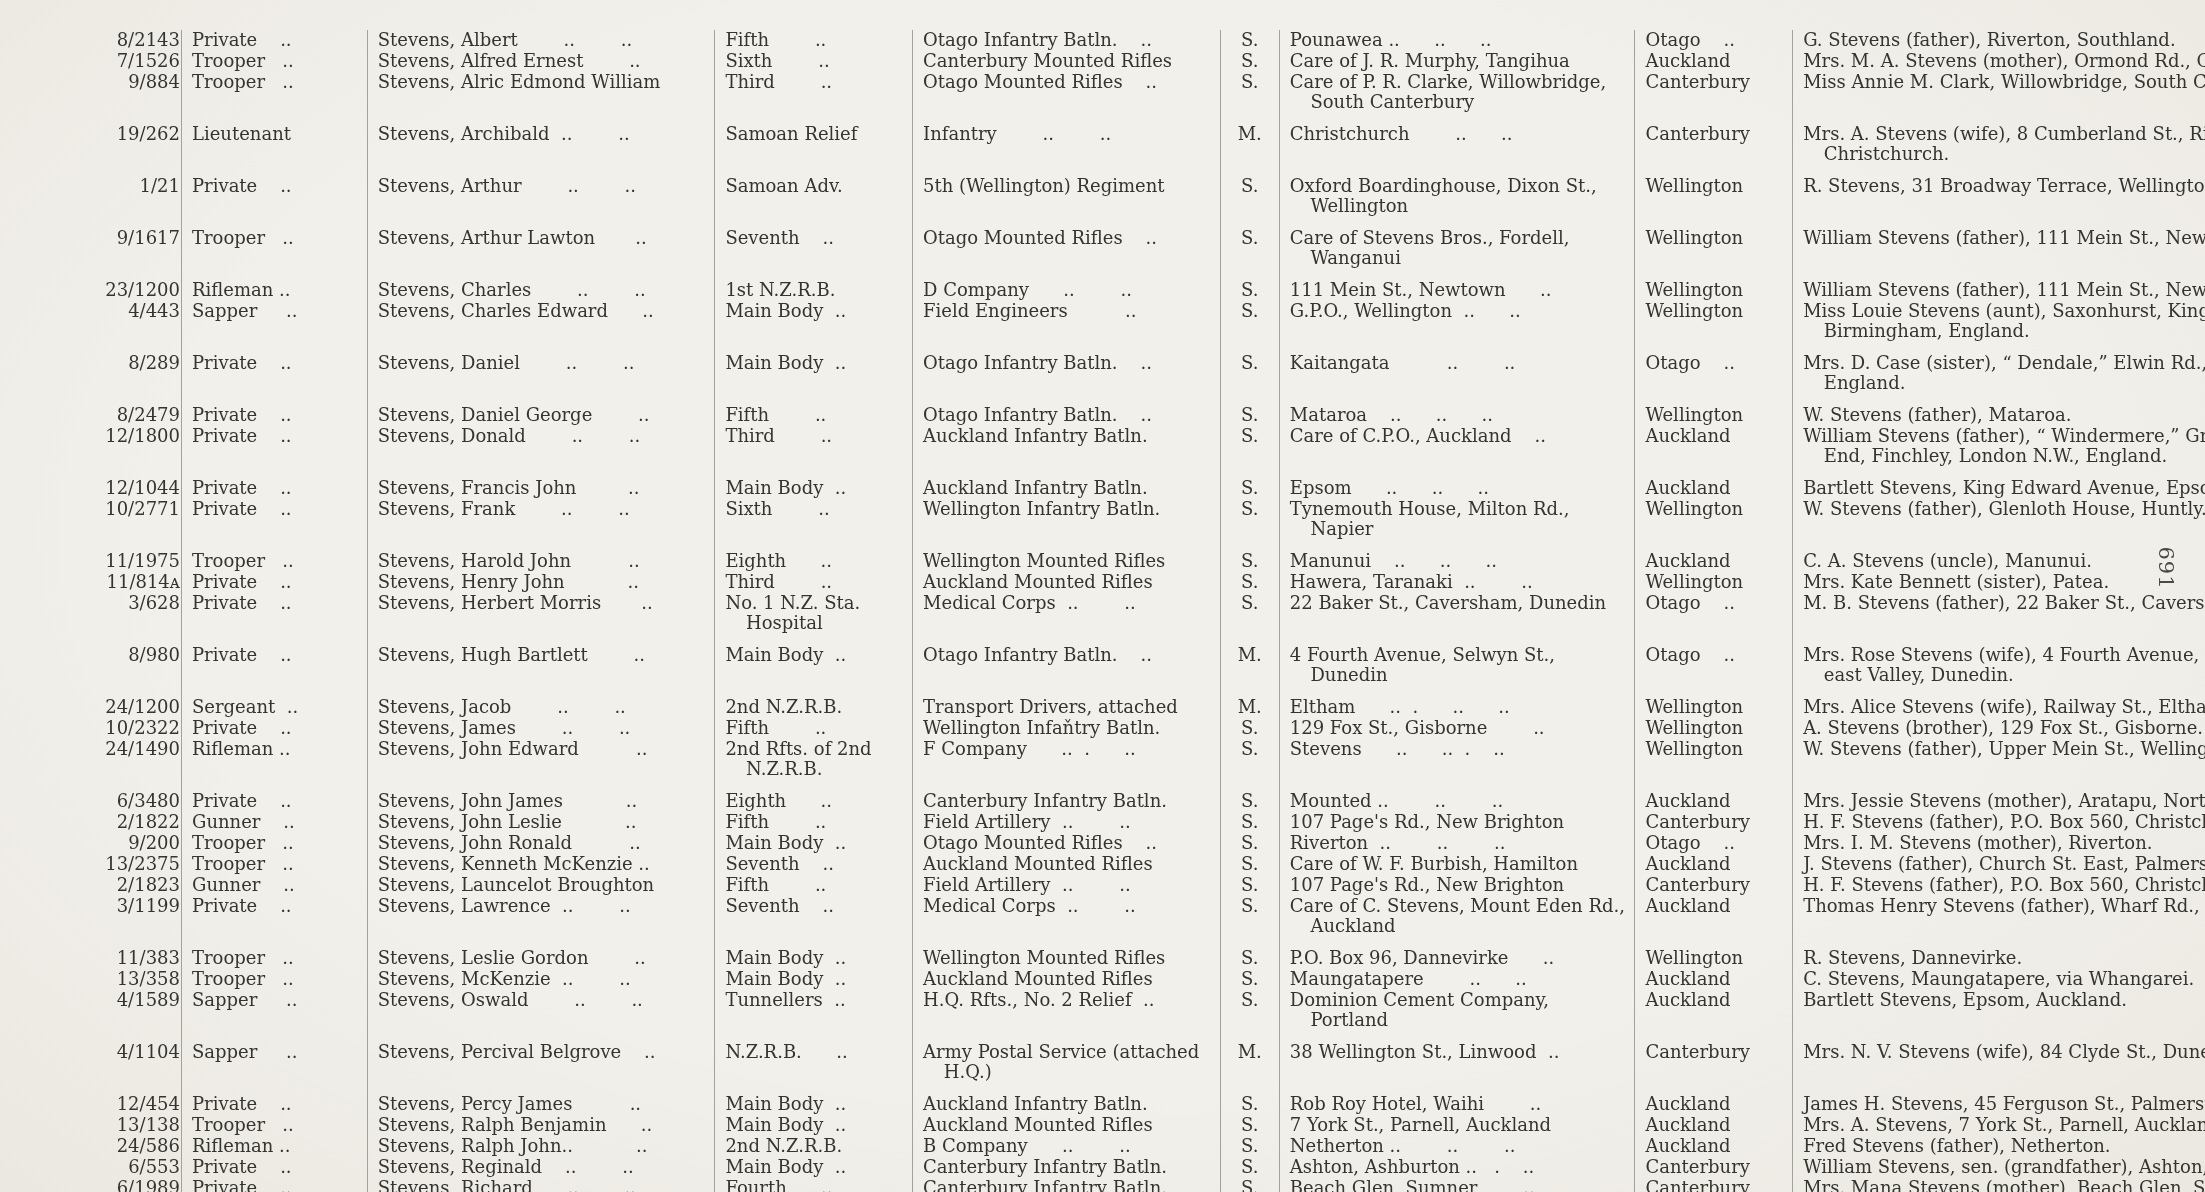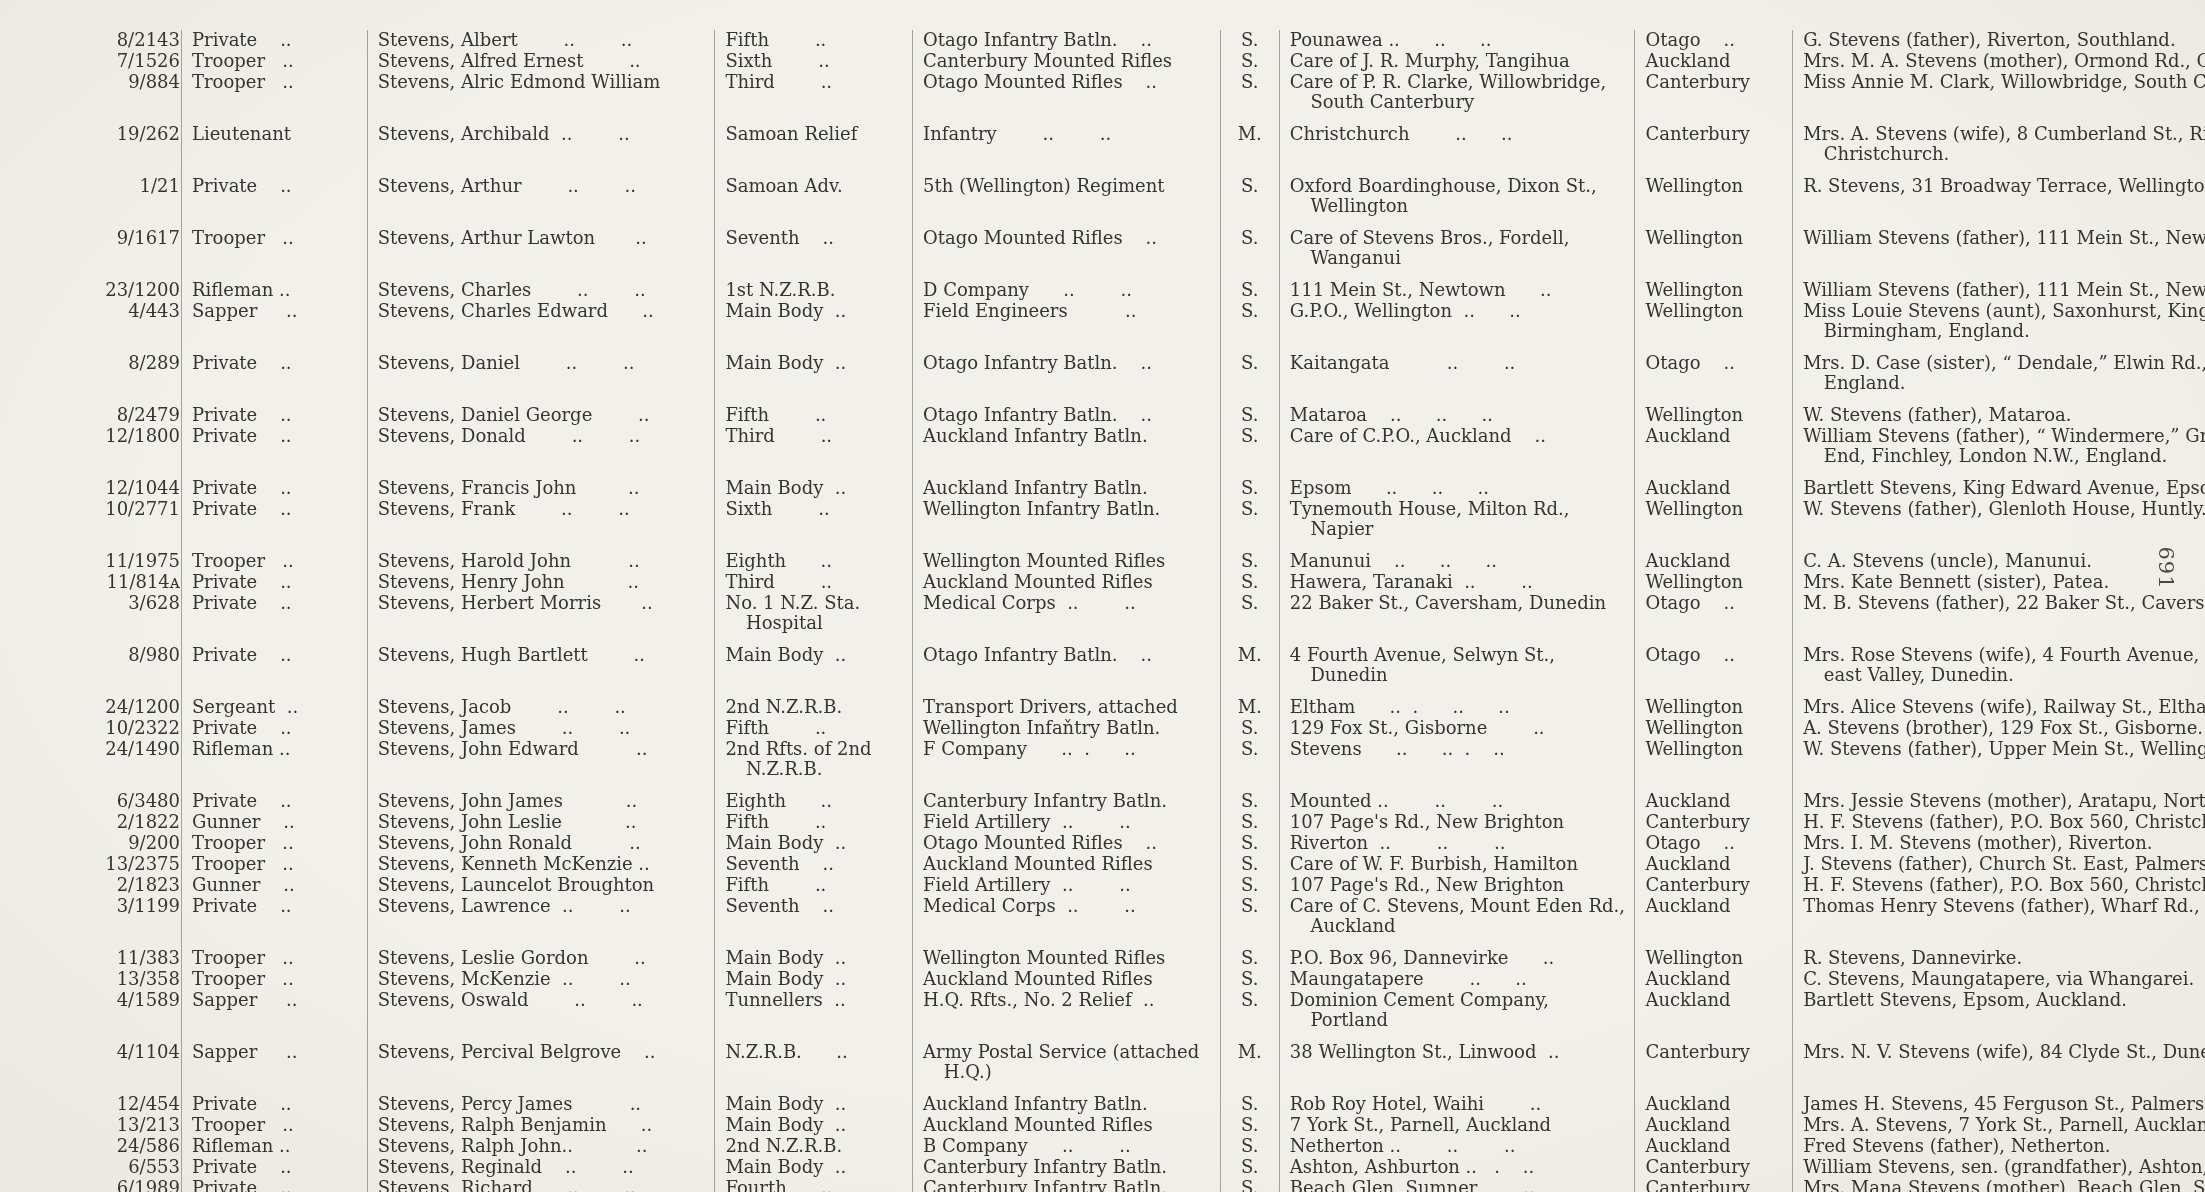--- a/index.html
+++ b/index.html
@@ -384,21 +384,21 @@
           <td class="col-rank">Private    ..</td>
           <td class="col-name">Stevens, Percy James          ..</td>
           <td class="col-reinf">Main Body  ..</td>
           <td class="col-unit">Auckland Infantry Batln.</td>
           <td class="col-status">S.</td>
           <td class="col-address">Rob Roy Hotel, Waihi        ..</td>
           <td class="col-district">Auckland</td>
           <td class="col-nok">James H. Stevens, 45 Ferguson St., Palmerston North.</td>
         </tr>
         <tr>
-          <td class="col-no">13/213</td>
+          <td class="col-no">13/138</td>
           <td class="col-rank">Trooper   ..</td>
           <td class="col-name">Stevens, Ralph Benjamin      ..</td>
           <td class="col-reinf">Main Body  ..</td>
           <td class="col-unit">Auckland Mounted Rifles</td>
           <td class="col-status">S.</td>
           <td class="col-address">7 York St., Parnell, Auckland</td>
           <td class="col-district">Auckland</td>
           <td class="col-nok">Mrs. A. Stevens, 7 York St., Parnell, Auckland.</td>
         </tr>
         <tr>

